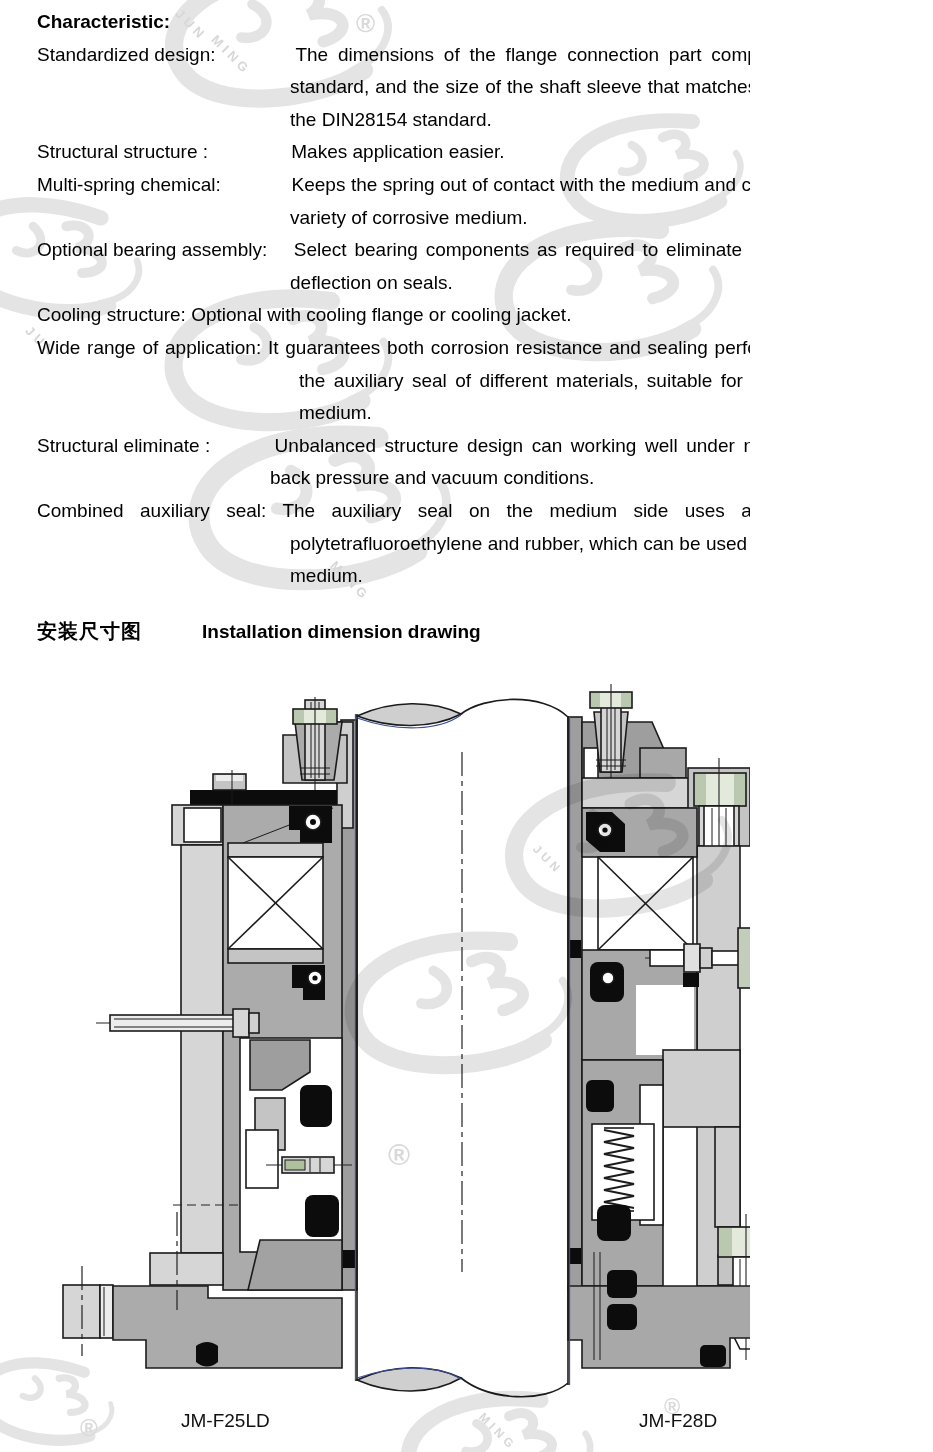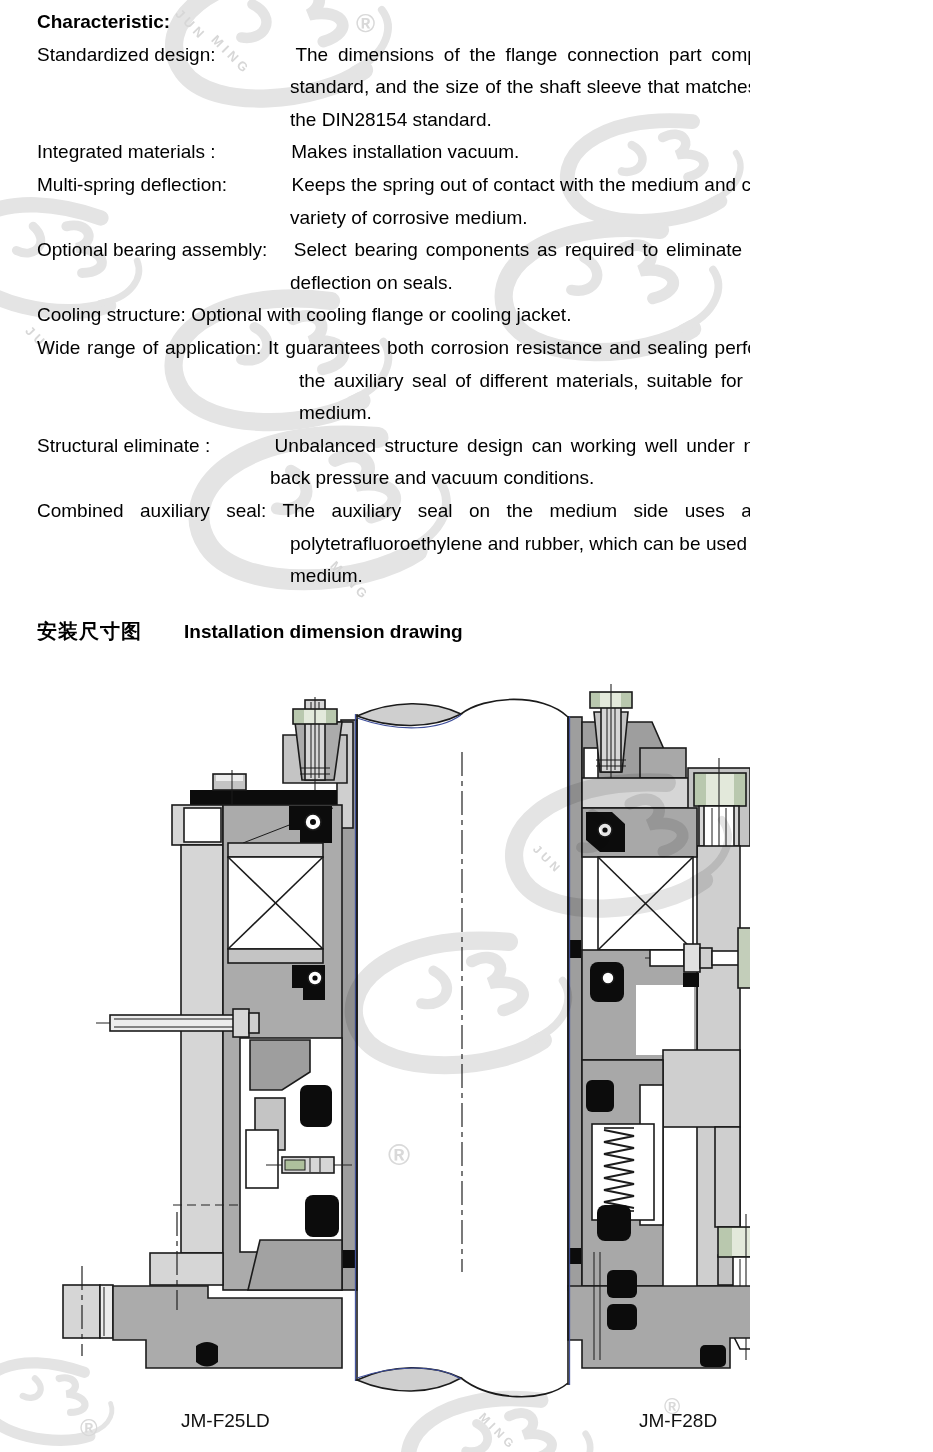--- a/index.html
+++ b/index.html
@@ -13,21 +13,21 @@
   .p0{font-weight:bold;text-align:left;}
   .p1,.p2,.p3,.p4{padding-left:253px;text-indent:-253px;}
   .p1 .plabel,.p2 .plabel,.p3 .plabel,.p4 .plabel{display:inline-block;width:249px;text-indent:0;}
   .p6{padding-left:262px;text-indent:-262px;}
   .p7{padding-left:233px;text-indent:-233px;}
   .p7 .plabel{display:inline-block;width:229px;text-indent:0;}
   .p8{padding-left:253px;text-indent:-253px;}
   
   #section-heading{position:absolute;left:37px;top:618px;z-index:2;font-weight:bold;font-size:20px;}
   #section-heading .zh{letter-spacing:1px;}
-  #section-heading .en{margin-left:42px;font-size:19px;}
+  #section-heading .en{margin-left:60px;font-size:19px;}
   
   #drawing-svg{position:absolute;left:0;top:660px;z-index:1;}
   .dlabel{position:absolute;z-index:2;font-size:19px;color:#111;}
   #label-left{left:181px;top:1410px;}
   #label-right{left:639px;top:1410px;}
   
   .st{stroke:#1b1b1b;stroke-width:1.6;stroke-linejoin:miter;}
   .thin{stroke:#1b1b1b;stroke-width:1;}
   .f-lg{fill:#d6d6d6}.f-lg2{fill:#cfcfcf}.f-lg3{fill:#c4c4c4}
   .f-mg{fill:#ababab}.f-mg2{fill:#9e9e9e}
@@ -47,22 +47,22 @@
   .wm-reg{position:absolute;color:#d9d9d9;font-weight:bold;}
 </style>
 </head>
 <body>
 
 <div id="page">
 
   <div id="char-block">
     <div class="para p0">Characteristic:</div>
     <div class="para p1"><span class="plabel">Standardized design:</span> <span class="ptext">The dimensions of the flange connection part comply the DIN28138 standard, and the size of the shaft sleeve that matches the shaft comply the DIN28154 standard.</span></div>
-    <div class="para p2"><span class="plabel">Integrated materials :</span> <span class="ptext">Makes installation vacuum.</span></div>
-    <div class="para p3"><span class="plabel">Multi-spring deflection:</span> <span class="ptext">Keeps the spring out of contact with the medium and can be applied to a variety of corrosive medium.</span></div>
+    <div class="para p2"><span class="plabel">Structural structure :</span> <span class="ptext">Makes application easier.</span></div>
+    <div class="para p3"><span class="plabel">Multi-spring chemical:</span> <span class="ptext">Keeps the spring out of contact with the medium and can be applied to a variety of corrosive medium.</span></div>
     <div class="para p4"><span class="plabel">Optional bearing assembly:</span> <span class="ptext">Select bearing components as required to eliminate the effect of shaft deflection on seals.</span></div>
     <div class="para p5"><span class="plabel">Cooling structure:</span> <span class="ptext">Optional with cooling flange or cooling jacket.</span></div>
     <div class="para p6"><span class="plabel">Wide range of application:</span> <span class="ptext">It guarantees both corrosion resistance and sealing performance. Replace the auxiliary seal of different materials, suitable for different chemical medium.</span></div>
     <div class="para p7"><span class="plabel">Structural eliminate :</span> <span class="ptext">Unbalanced structure design can working well under negative pressure, back pressure and vacuum conditions.</span></div>
     <div class="para p8"><span class="plabel">Combined auxiliary seal:</span> <span class="ptext">The auxiliary seal on the medium side uses a combination of polytetrafluoroethylene and rubber, which can be used in a wide range of medium.</span></div>
   </div>
 
   <div id="section-heading">
     <span class="zh">安装尺寸图</span><span class="en">Installation dimension drawing</span>
   </div>

